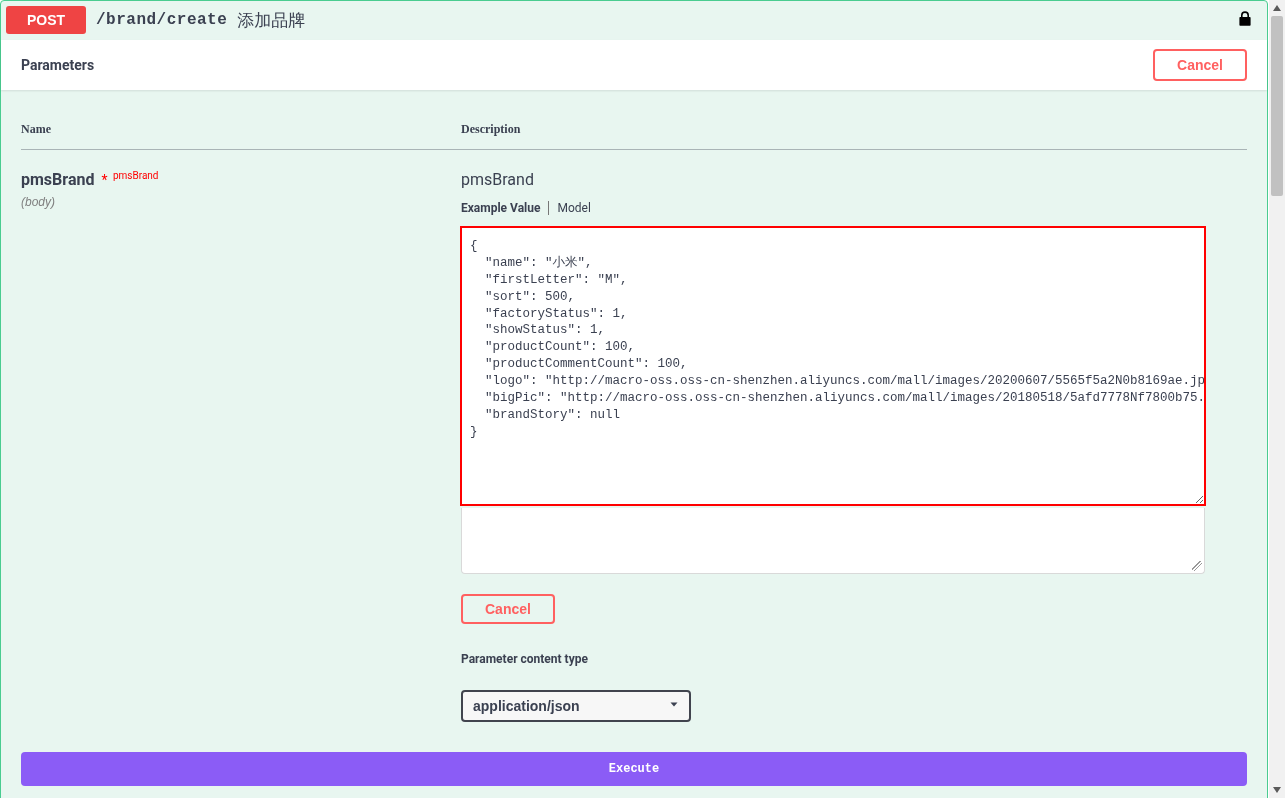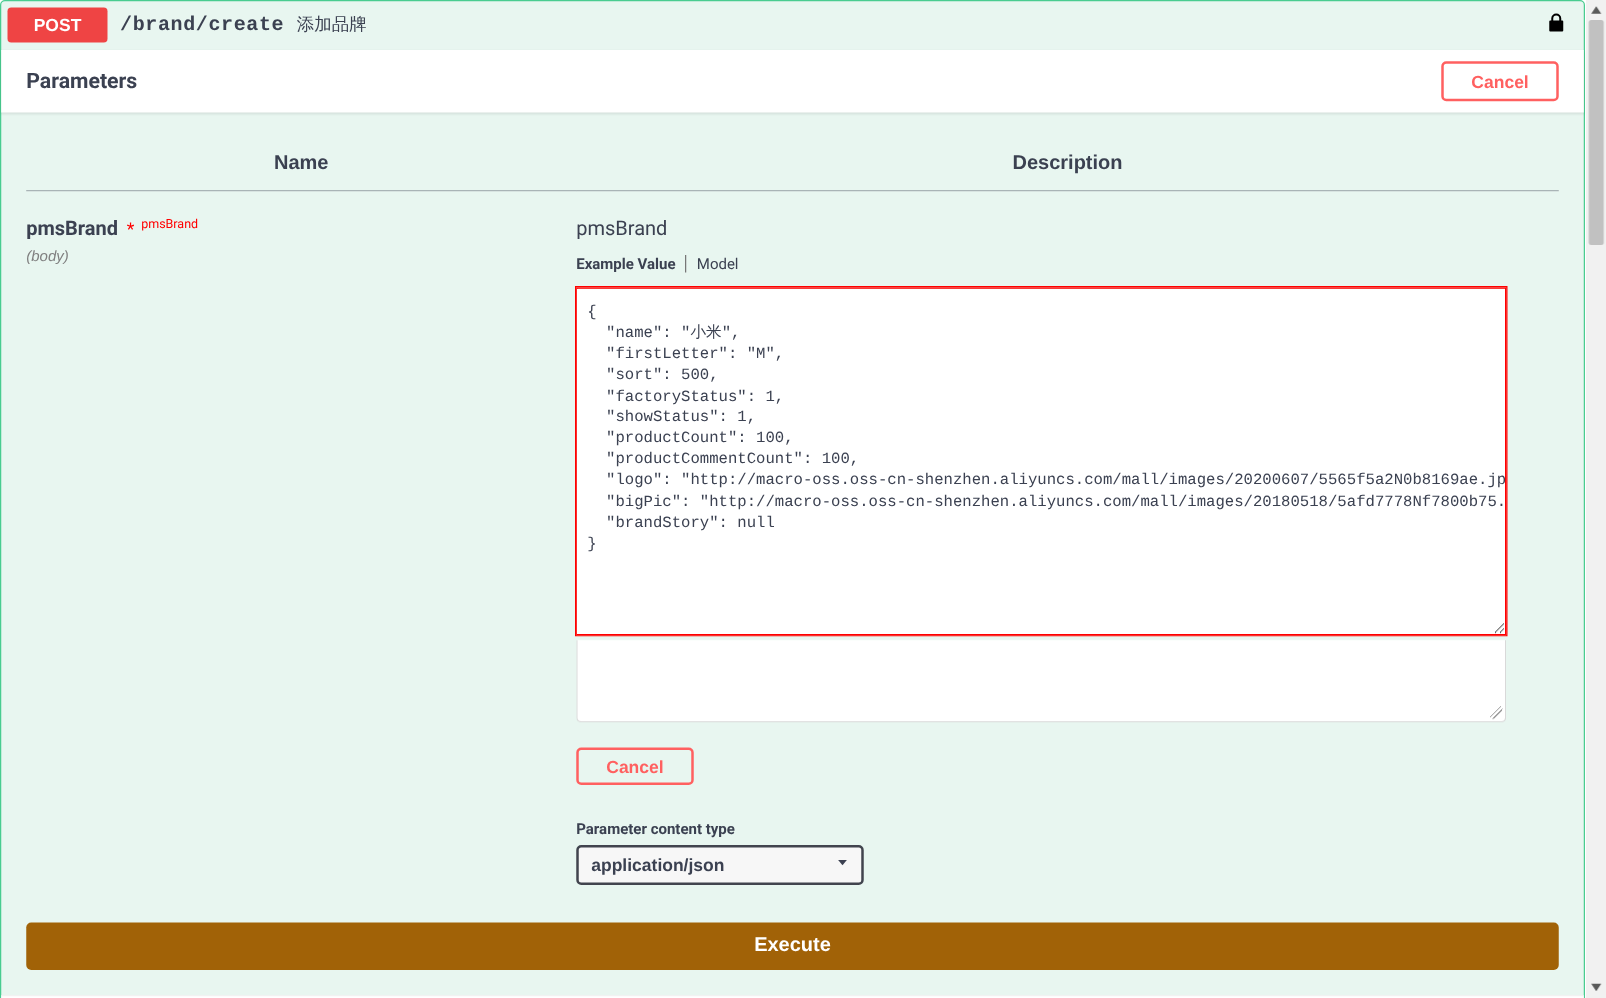--- a/index.html
+++ b/index.html
@@ -41,21 +41,21 @@
   }
   .op-path {
     font-family: "SFMono-Regular", Consolas, "Liberation Mono", Menlo, monospace;
     font-size: 16px;
     font-weight: 600;
     color: #3b4151;
     margin-right: 10px;
     letter-spacing: 0.5px;
   }
   .op-desc {
-    font-size: 14px;
+    font-size: 17px;
     color: #3b4151;
   }
   .lock-icon {
     position: absolute;
     right: 14px;
     top: 50%;
     transform: translateY(-50%);
   }
   .lock-icon svg { width: 16px; height: 18px; }
   .opblock-body {
@@ -65,21 +65,21 @@
     display: flex;
     align-items: center;
     justify-content: space-between;
     background: #fff;
     padding: 8px 20px;
     box-shadow: 0 1px 2px rgba(0,0,0,0.1);
     min-height: 50px;
   }
   .section-title {
     font-weight: 700;
-    font-size: 17px;
+    font-size: 14px;
     color: #3b4151;
   }
   .btn {
     display: inline-block;
     font-weight: 700;
     font-size: 14px;
     border: 2px solid #888;
     border-radius: 4px;
     padding: 6px 22px;
     background: transparent;
@@ -93,27 +93,27 @@
     background: transparent;
   }
   .params-area {
     padding: 20px 20px 0 20px;
   }
   .params-table {
     width: 100%;
     border-collapse: collapse;
   }
   .params-table thead th {
-    text-align: center;
-    font-size: 16px;
+    text-align: left;
+    font-size: 12px;
     font-weight: 700;
     color: #3b4151;
     padding: 12px 0;
     border-bottom: 1px solid rgba(59,65,81,0.2);
-    font-family: Liberation Sans, sans-serif;
+    font-family: Liberation Serif, serif;
   }
   .params-table th.col-name { width: 440px; }
   .params-table tbody td {
     vertical-align: top;
     padding: 20px 0 0 0;
   }
   .param-name {
     font-size: 16px;
     font-weight: 700;
     color: #3b4151;
@@ -201,21 +201,21 @@
     margin-top: 20px;
   }
   .content-type-label {
     font-size: 12px;
     font-weight: 700;
     color: #3b4151;
     margin-top: 28px;
   }
   .select-wrap {
     position: relative;
-    margin-top: 6px;
+    margin-top: 24px;
     width: 230px;
   }
   .select-wrap select {
     appearance: none;
     -webkit-appearance: none;
     width: 100%;
     border: 2px solid #41444e;
     border-radius: 4px;
     background: #f7f7f7;
     padding: 6px 28px 6px 10px;
@@ -228,29 +228,29 @@
   .select-wrap .chev {
     position: absolute;
     right: 10px; top: 50%;
     transform: translateY(-50%);
     pointer-events: none;
   }
   .select-wrap .chev svg { width: 14px; height: 14px; }
   .exec-row { padding: 30px 20px 20px 20px; }
   .btn-execute {
     width: 100%;
-    background: #a16207;
+    background: #8b5cf6;
     color: #fff;
     border: none;
     border-radius: 4px;
     font-weight: 700;
-    font-size: 16px;
+    font-size: 12px;
     padding: 10px 0;
     cursor: pointer;
-    font-family: Liberation Sans, sans-serif;
+    font-family: Liberation Mono, monospace;
   }
   .responses-header {
     display: flex;
     align-items: center;
     justify-content: space-between;
     background: #fff;
     border-top: 1px solid rgba(0,0,0,0.05);
     padding: 8px 20px 8px 20px;
     min-height: 50px;
   }

